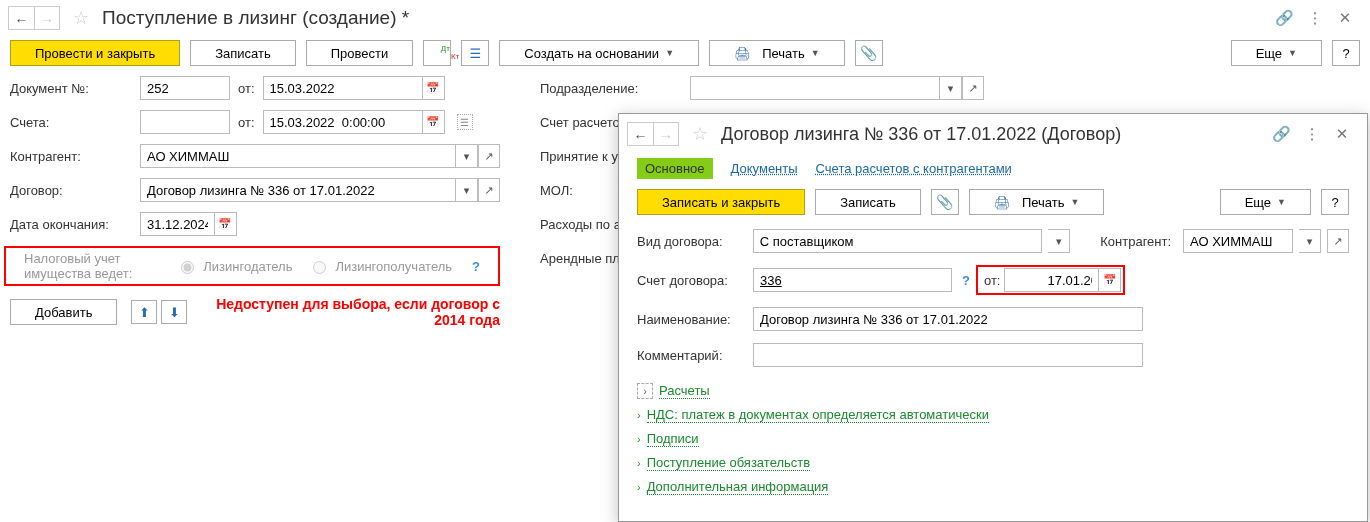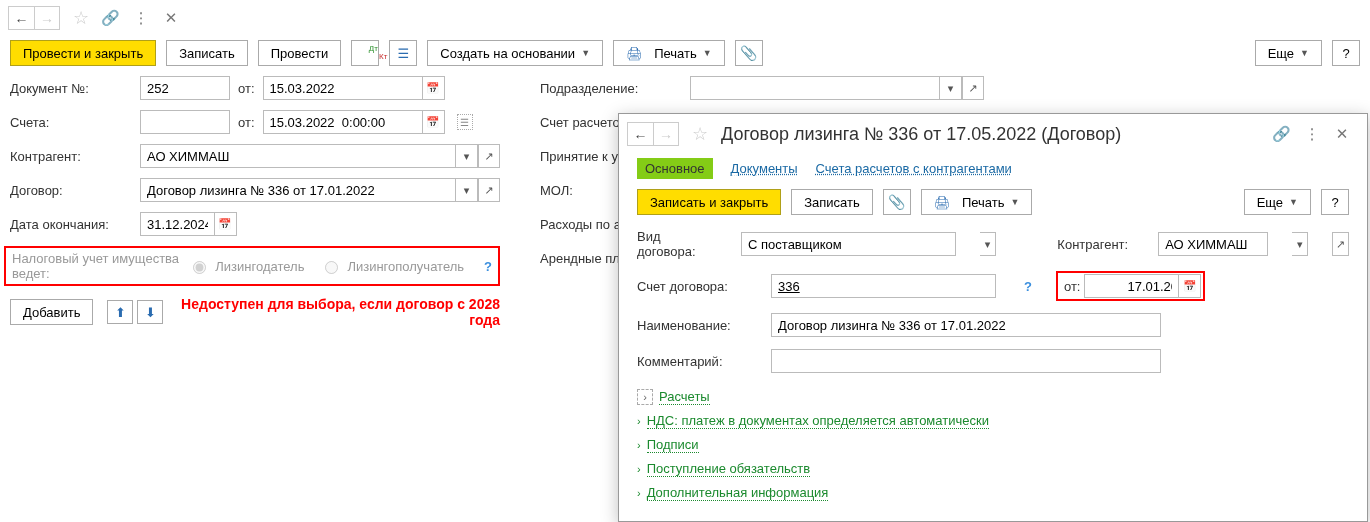--- a/index.html
+++ b/index.html
@@ -65,21 +65,21 @@
   }
   .toolbar {
     display: flex;
     align-items: center;
     gap: 10px;
     padding: 4px 10px 10px 10px;
   }
   .btn {
     border: 1px solid #aaa;
     background: #fff;
-    padding: 4px 12px;
+    padding: 4px 24px;
     height: 26px;
     cursor: pointer;
     font-size: 13px;
     display: inline-flex;
     align-items: center;
     gap: 4px;
   }
   .btn-yellow {
     background: #ffdd00;
     border: 1px solid #b0a018;
@@ -118,21 +118,21 @@
     display: inline-flex;
     align-items: center;
     justify-content: center;
     cursor: pointer;
     font-size: 11px;
     color: #555;
   }
   .disabled-row {
     color: #999;
     border: 2px solid red;
-    padding: 3px 6px;
+    padding: 3px 18px;
     display: flex;
     align-items: center;
     gap: 6px;
     margin-left: -6px;
   }
   .disabled-row input[type=radio] { accent-color: #999; }
   .radio-lbl { color: #999; margin-right: 10px; }
   .help-q {
     color: #3b8fde;
     font-weight: bold;
@@ -173,21 +173,21 @@
     font-size:13px;
   }
   .tab-link {
     color:#1a69a4; text-decoration: underline dotted;
     font-size:13px; cursor:pointer;
   }
   .popup-toolbar {
     display:flex; gap:10px; padding:0 18px 14px 18px; align-items:flex-start;
   }
   .popup-form { padding: 0 18px; }
-  .popup-row { display:flex; align-items:center; margin-bottom:12px; gap:24px; }
+  .popup-row { display:flex; align-items:center; margin-bottom:12px; gap:6px; }
   .popup-label { width: 110px; }
   .highlight-red {
     border: 2px solid red;
     padding: 1px 2px;
     display: inline-flex;
     align-items:center;
   }
   .expand-row {
     display:flex; align-items:center; gap:6px;
     color:#1b8a2e; padding: 4px 0; font-size:13px;
@@ -208,20 +208,21 @@
 </style>
 </head>
 <body>
 
 <div class="window-header">
   <div class="nav-group">
     <div class="nav-btn">←</div>
     <div class="nav-btn" style="color:#ccc">→</div>
   </div>
   <div class="star-icon">☆</div>
+  <div class="window-title">Поступление в лизинг (создание) *</div>
   <div class="header-icons">
     <div class="header-icon">🔗</div>
     <div class="header-icon">⋮</div>
     <div class="header-icon">✕</div>
   </div>
 </div>
 
 <div class="toolbar">
   <button class="btn btn-yellow">Провести и закрыть</button>
   <button class="btn">Записать</button>
@@ -290,21 +291,21 @@
         <span class="radio-lbl">Лизингополучатель</span>
         <span class="help-q">?</span>
       </div>
     </div>
     <div class="form-row" style="gap:14px;align-items:center">
       <button class="btn">Добавить</button>
       <div class="arrow-btns">
         <div class="arrow-btn">⬆</div>
         <div class="arrow-btn">⬇</div>
       </div>
-      <div style="flex:1;text-align:right" class="note-text">Недоступен для выбора, если договор с 2028 года</div>
+      <div style="flex:1;text-align:right" class="note-text">Недоступен для выбора, если договор с 2014 года</div>
     </div>
   </div>
 
   <div class="form-right" style="flex:1">
     <div class="form-row">
       <div class="form-label">Подразделение:</div>
       <input class="text-input" style="width: 250px;">
       <div class="icon-btn" style="border-left:none">▾</div>
       <div class="icon-btn">↗</div>
     </div>
@@ -326,21 +327,21 @@
   </div>
 </div>
 
 <div class="popup">
   <div class="window-header">
     <div class="nav-group">
       <div class="nav-btn">←</div>
       <div class="nav-btn" style="color:#ccc">→</div>
     </div>
     <div class="star-icon">☆</div>
-    <div class="window-title">Договор лизинга № 336 от 17.05.2022 (Договор)</div>
+    <div class="window-title">Договор лизинга № 336 от 17.01.2022 (Договор)</div>
     <div class="header-icons">
       <div class="header-icon">🔗</div>
       <div class="header-icon">⋮</div>
       <div class="header-icon">✕</div>
     </div>
   </div>
 
   <div class="tab-row">
     <div class="tab-active">Основное</div>
     <div class="tab-link">Документы</div>
@@ -369,21 +370,21 @@
       <div class="icon-btn" style="border-left:none">▾</div>
       <div style="width:18px"></div>
       <div>Контрагент:</div>
       <input class="text-input" style="width: 110px; margin-left: 6px;" value="АО ХИММАШ">
       <div class="icon-btn" style="border-left:none">▾</div>
       <div class="icon-btn">↗</div>
     </div>
 
     <div class="popup-row">
       <div class="popup-label">Счет договора:</div>
-      <input class="text-input" style="width: 225px; text-decoration: underline;" value="336">
+      <input class="text-input" style="width: 199px; text-decoration: underline;" value="336">
       <span class="help-q">?</span>
       <span class="highlight-red">
         <span style="margin:0 4px">от:</span>
         <input class="text-input" style="width: 95px; padding-left: 42px;" value="17.01.2022">
         <div class="icon-btn" style="border-left:none">📅</div>
       </span>
     </div>
 
     <div class="popup-row">
       <div class="popup-label">Наименование:</div>

